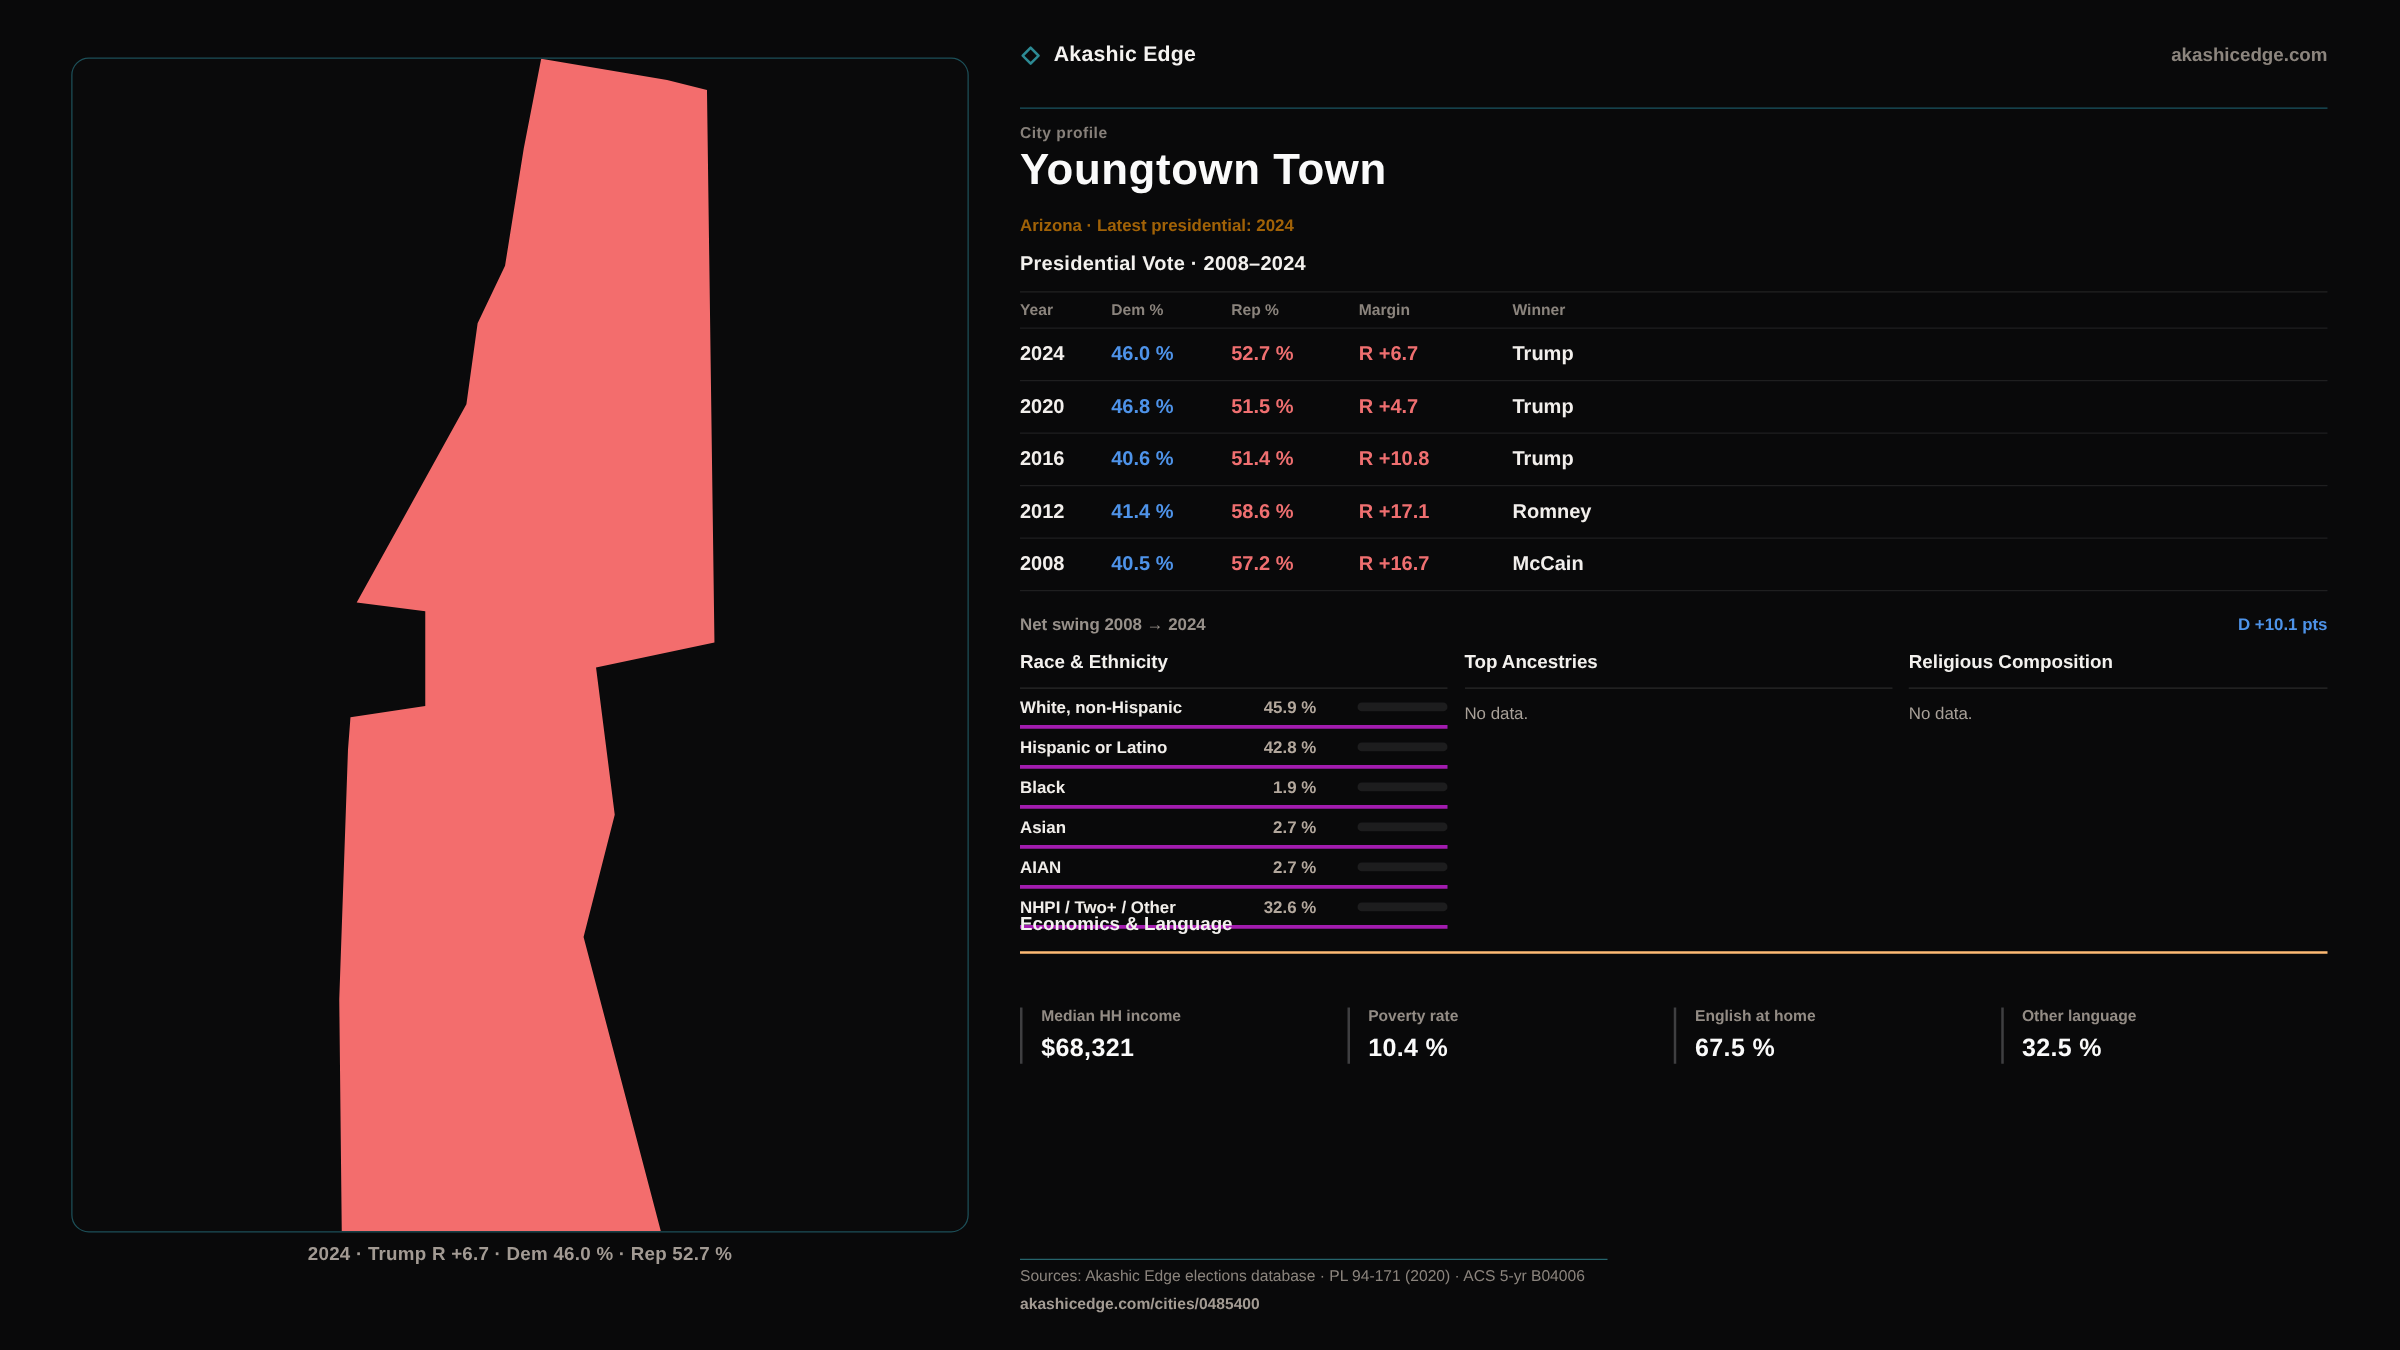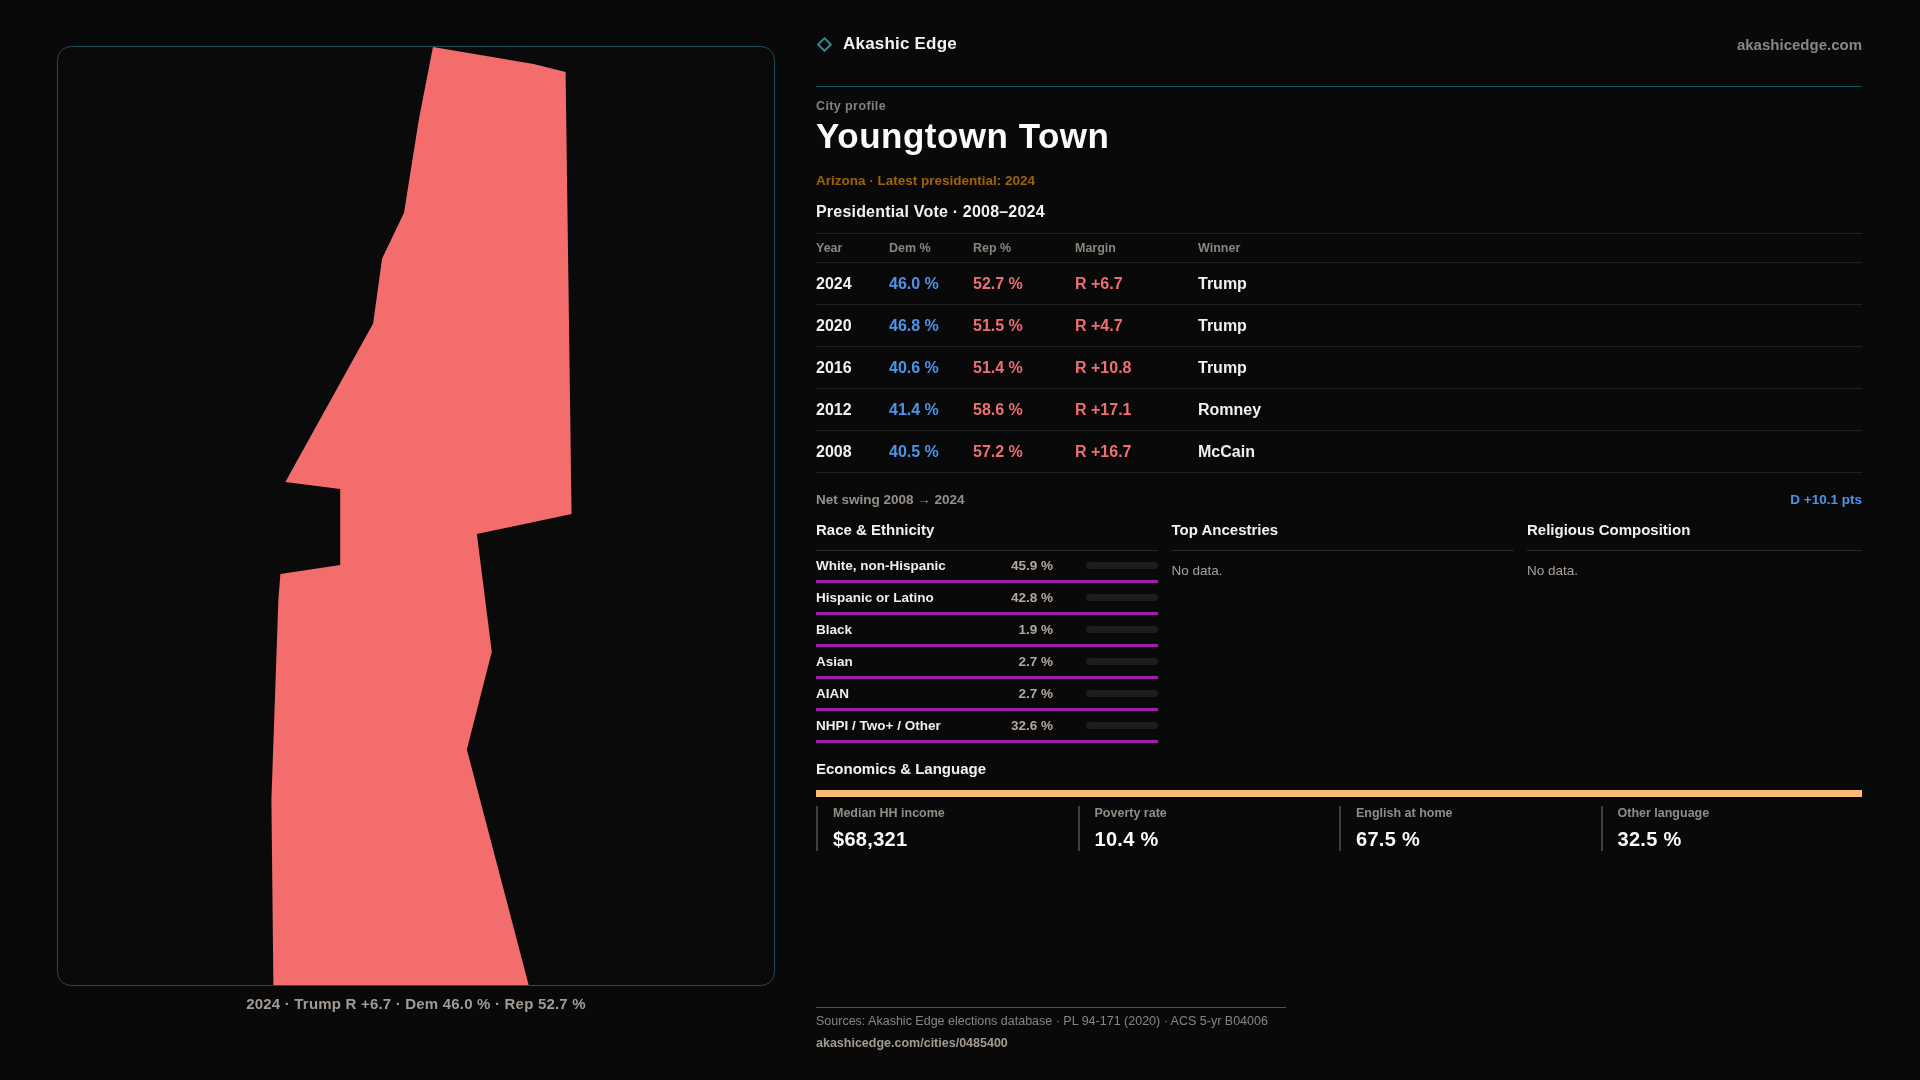--- a/index.html
+++ b/index.html
@@ -37,21 +37,21 @@
   .vote-heading { position:absolute; top:203px; left:0; font-size:16px; font-weight:700; color:#f3f1ee; letter-spacing:.2px; }
   .vote-heading-line { position:absolute; top:233px; left:0; width:100%; height:1px; background:#222222; }
 
   .vote-table { position:absolute; top:234px; left:0; width:100%; }
   .vt-row { display:flex; align-items:center; border-bottom:1px solid #1f1f20; }
   .vt-head { height:29px; }
   .vt-head > div { font-size:12.5px; font-weight:600; color:#8b847d; }
   .vt-data { height:42px; }
   .vt-data > div { font-size:16px; font-weight:700; }
   .c-year { width:73px; }
-  .c-dem  { width:84px; }
+  .c-dem  { width:96px; }
   .c-rep  { width:102px; }
   .c-margin { width:123px; }
   .c-winner { flex:1; }
   .vt-data .c-year { color:#f2efec; }
   .vt-data .c-dem { color:#4e93e9; }
   .vt-data .c-rep, .vt-data .c-margin { color:#ef6f70; }
   .vt-data .c-winner { color:#f2efec; }
 
   .net-swing { position:absolute; top:492px; left:0; width:100%; display:flex; align-items:flex-start; }
   .net-swing-label { font-size:13.5px; font-weight:600; color:#97908a; }
@@ -63,21 +63,21 @@
   .col-heading { font-size:15px; font-weight:700; color:#f3f1ee; padding-bottom:12px; border-bottom:1px solid #2a2a2a; }
   .no-data { font-size:13.5px; color:#a8a098; padding-top:12px; }
 
   .race-row { height:32px; display:flex; align-items:center; border-bottom:3px solid #a21caf; }
   .race-label { flex:1; font-size:13.5px; font-weight:700; color:#f1eeea; }
   .race-value { width:70px; text-align:right; font-size:13.5px; font-weight:600; color:#b3a89d; }
   .race-bar-track { width:72px; height:7px; margin-left:33px; background:#1d1d1e; border-radius:4px; overflow:hidden; }
   .race-bar-fill { height:100%; background:#bcbcc0; border-radius:4px; }
 
   
-  .econ-heading { position:absolute; top:760px; left:0; width:100%; font-size:15px; font-weight:700; color:#f3f1ee; padding-bottom:13px; border-bottom:7px solid #fdba74; }
+  .econ-heading { position:absolute; top:731px; left:0; width:100%; font-size:15px; font-weight:700; color:#f3f1ee; padding-bottom:13px; border-bottom:2px solid #fdba74; }
   .stats { position:absolute; top:806px; left:0; width:100%; display:flex; }
   .stat { width:271px; border-left:2px solid #3f3f41; padding-left:15px; }
   .stat-label { font-size:12.5px; font-weight:600; color:#938c85; margin-bottom:8px; }
   .stat-value { font-size:20px; font-weight:700; color:#fafafa; letter-spacing:.3px; }
 
   
   .footer-line { position:absolute; top:1007px; left:0; width:470px; height:1px; background:#26646c; }
   .sources { position:absolute; top:1014px; left:0; font-size:12.5px; color:#8b847d; }
   .permalink { position:absolute; top:1036px; left:0; font-size:12.5px; font-weight:700; color:#a39b93; }
 </style>

